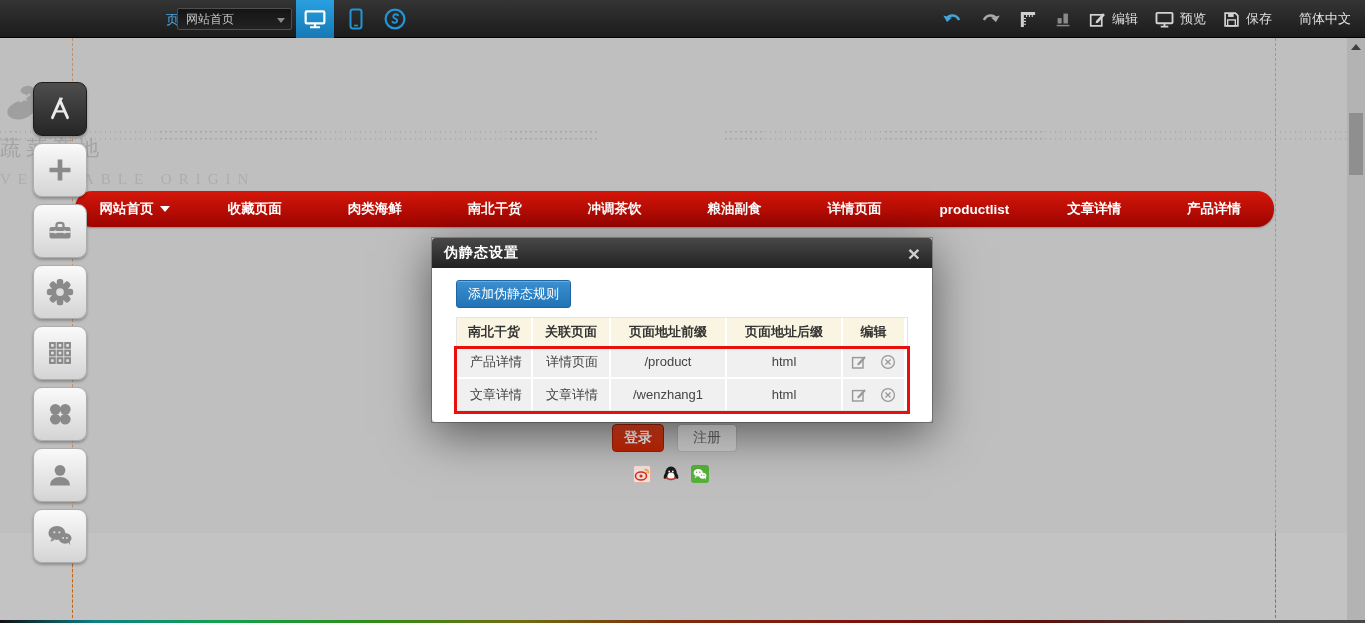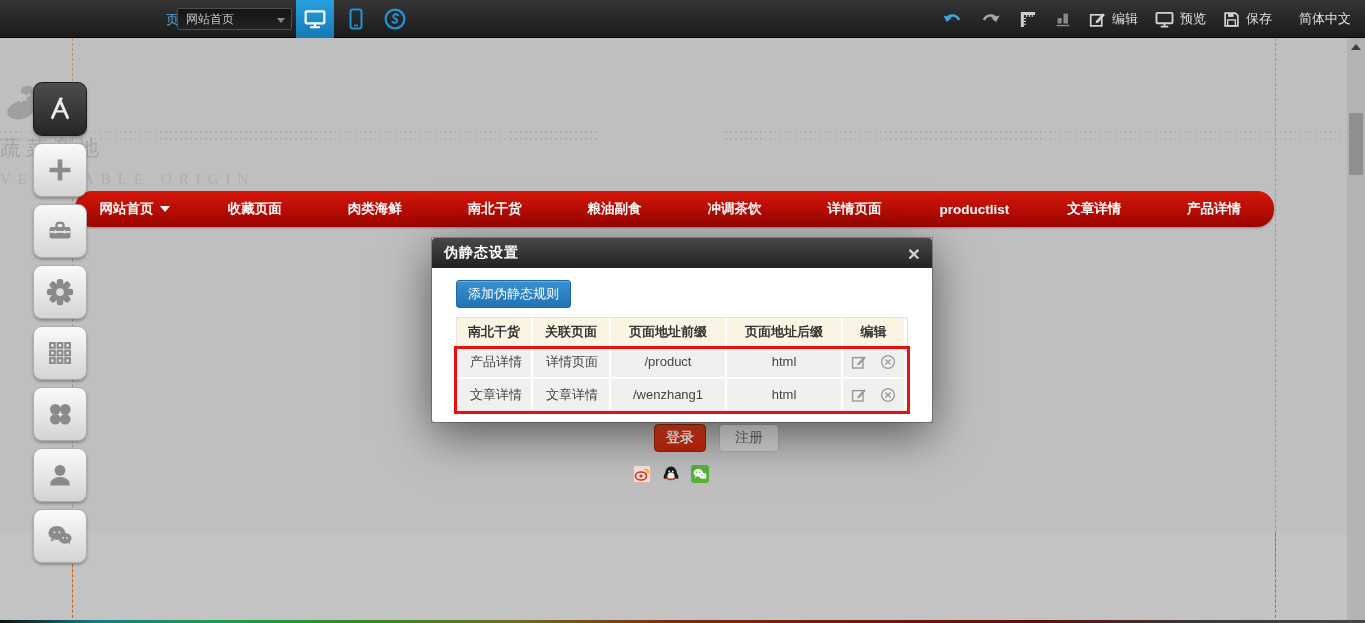--- a/index.html
+++ b/index.html
@@ -52,21 +52,21 @@
   .logo-title { font-size:21px; color:#a3a3a3; letter-spacing:5px; margin-top:4px; }
   .logo-sub { font-family:"Liberation Serif", serif; font-size:15px; color:#adadad; letter-spacing:7px; margin-top:9px; }
 
   .mainnav { position:absolute; left:75px; top:191px; width:1199px; height:36px; z-index:10;
              background:linear-gradient(#d5170a,#9c0400); border-radius:17px; display:flex; align-items:stretch;
              box-shadow:0 1px 2px rgba(0,0,0,.3); }
   .nav-item { flex:1; display:flex; align-items:center; justify-content:center; gap:7px;
               color:#fff; font-size:13.5px; font-weight:bold; cursor:pointer; white-space:nowrap; }
   .nav-caret { width:0; height:0; border-left:5px solid transparent; border-right:5px solid transparent; border-top:6px solid #fff; }
 
-  .login-row { position:absolute; left:654px; top:424px; display:flex; gap:13px; z-index:5; }
+  .login-row { position:absolute; left:612px; top:424px; display:flex; gap:13px; z-index:5; }
   .btn-login { width:52px; height:28px; background:linear-gradient(#ef4522,#c22404); border:1px solid #a81e02;
                border-radius:4px; color:#fff; font-size:14px; font-weight:bold; display:flex; align-items:center; justify-content:center; cursor:pointer; }
   .btn-register { width:60px; height:28px; background:linear-gradient(#f0f0f0,#d2d2d2); border:1px solid #b3b3b3;
                border-radius:4px; color:#666; font-size:14px; display:flex; align-items:center; justify-content:center; cursor:pointer; }
   .social-row { position:absolute; left:633px; top:465px; display:flex; gap:11px; z-index:5; }
   .social { width:18px; height:18px; cursor:pointer; }
 
   
   .scrolltrack { position:absolute; right:0; top:38px; bottom:0; width:18px; background:#b3b3b3; z-index:45; }
   .scroll-up { position:absolute; top:6px; left:4px; width:0; height:0;
@@ -141,24 +141,24 @@
       <div class="nav-item">
         <span>收藏页面</span>
       </div>
       <div class="nav-item">
         <span>肉类海鲜</span>
       </div>
       <div class="nav-item">
         <span>南北干货</span>
       </div>
       <div class="nav-item">
+        <span>冲调茶饮</span>
+      </div>
+      <div class="nav-item">
         <span>粮油副食</span>
-      </div>
-      <div class="nav-item">
-        <span>冲调茶饮</span>
       </div>
       <div class="nav-item">
         <span>详情页面</span>
       </div>
       <div class="nav-item">
         <span>productlist</span>
       </div>
       <div class="nav-item">
         <span>文章详情</span>
       </div>

